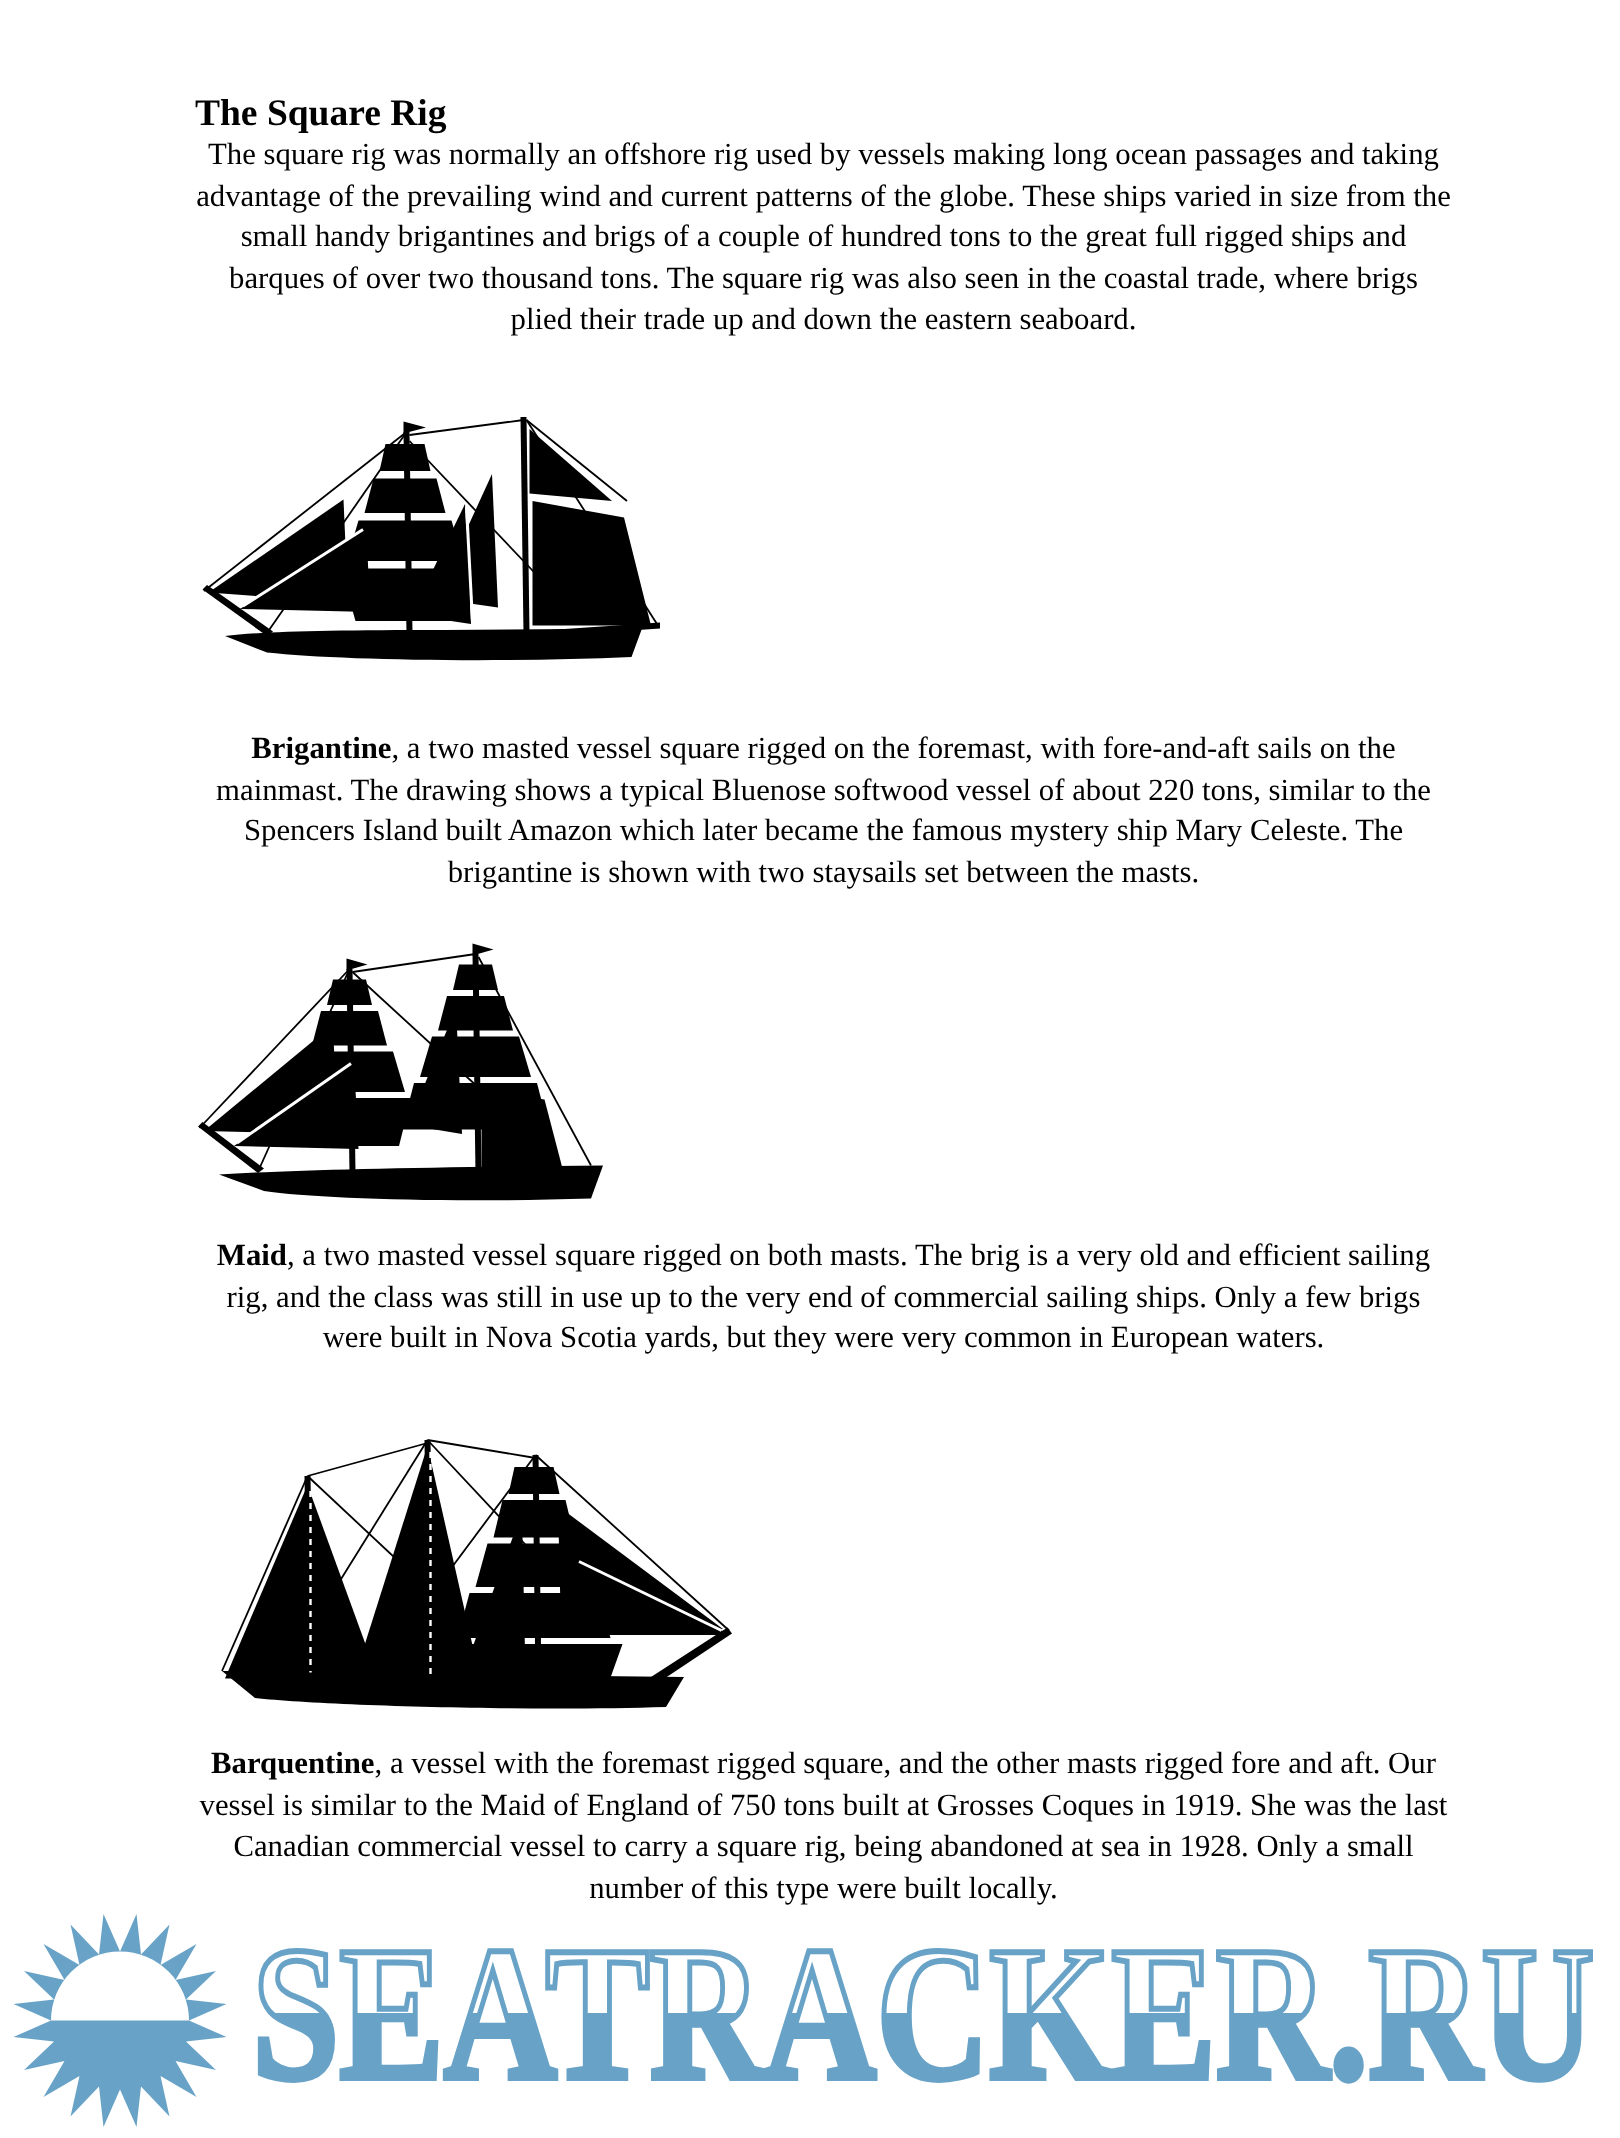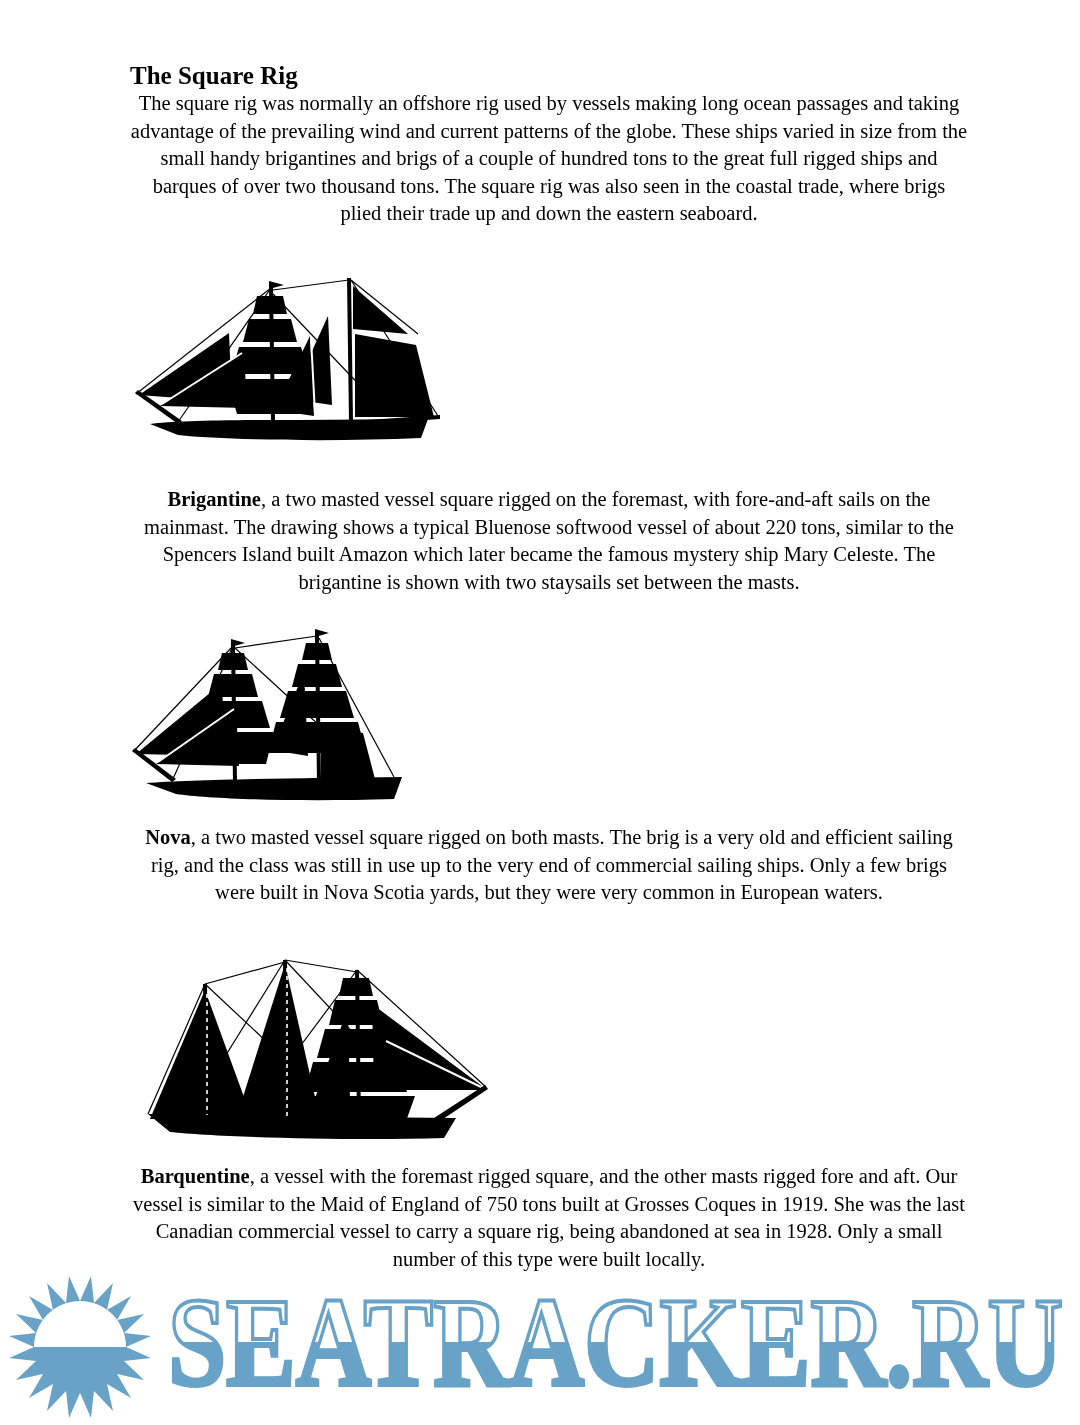--- a/index.html
+++ b/index.html
@@ -111,21 +111,21 @@
       <path d="M174,46 L178,130 L142,124 Z"></path>
       <path d="M6,128 L92,57 L95,130 Z"></path>
       <path d="M26,138 L106,81 L109,140 Z"></path>
     </g>
     <g class="wgap">
       <path d="M28,136 L104,83"></path>
     </g>
   </svg>
 </figure>
 
-<p class="abs para" id="brig-para"><b>Nova</b><span>, a two masted vessel square rigged on both masts. The brig is a very old and efficient sailing rig, and the class was still in use up to the very end of commercial sailing ships. Only a few brigs were built in Nova Scotia yards, but they were very common in European waters.</span></p>
+<p class="abs para" id="brig-para"><b>Maid</b><span>, a two masted vessel square rigged on both masts. The brig is a very old and efficient sailing rig, and the class was still in use up to the very end of commercial sailing ships. Only a few brigs were built in Nova Scotia yards, but they were very common in European waters.</span></p>
 
 <figure class="abs" id="barquentine-fig">
   <svg class="ship" width="356" height="210" viewBox="0 0 356 210">
     <g class="rig">
       <path d="M223,22 L352,139"></path>
       <path d="M151,12 L223,24"></path>
       <path d="M71,36 L151,14"></path>
       <path d="M151,12 L224,90"></path>
       <path d="M71,36 L150,110"></path>
       <path d="M71,36 L14,166"></path>

